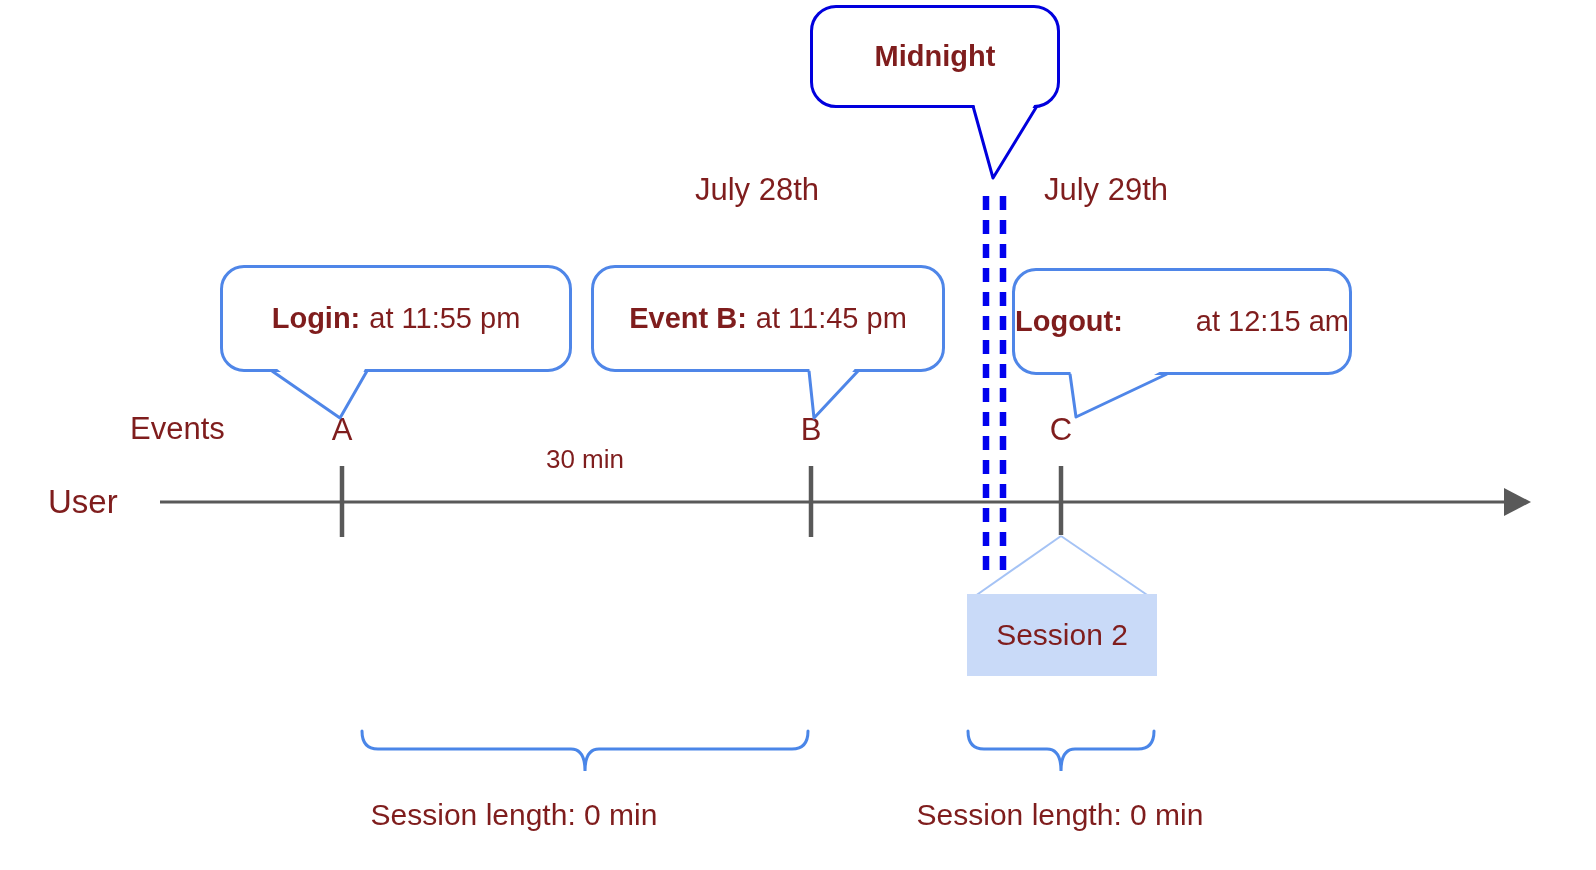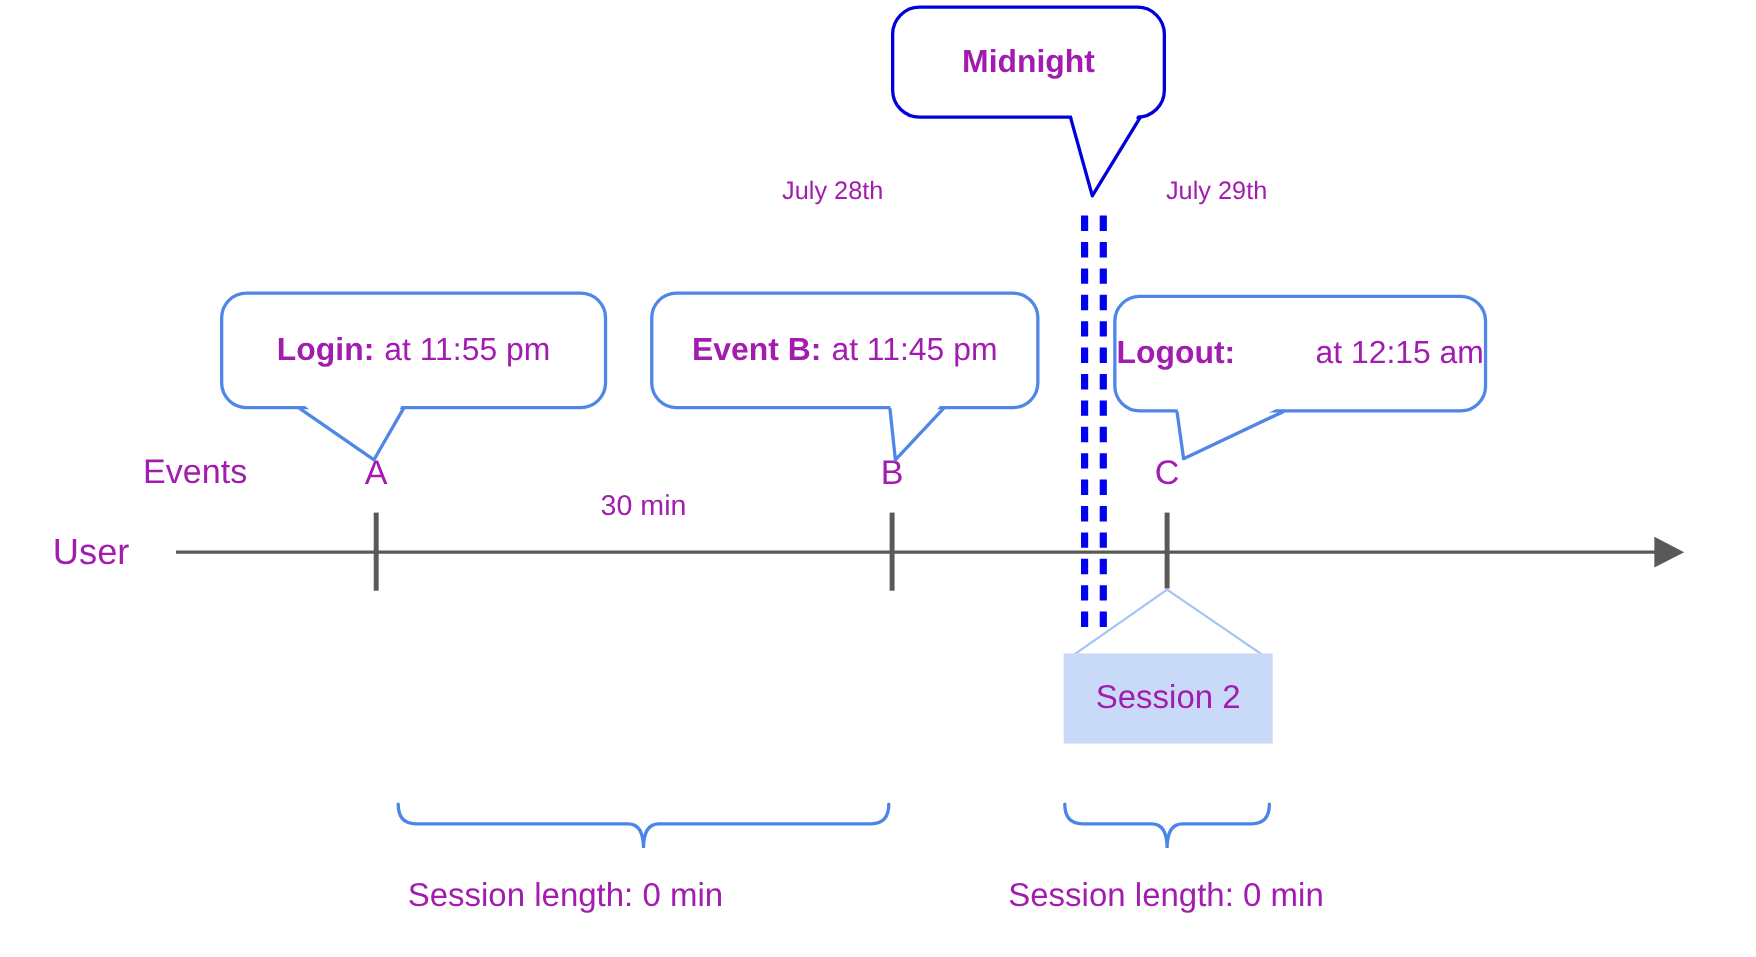--- a/index.html
+++ b/index.html
@@ -1,46 +1,46 @@
 <!DOCTYPE html>
 <html style="--callout-border: #0100dd; --bubble-border: #4f86e8; --dash: #0202ee; --axis: #595959; --session-fill: #c9daf8; --roof: #a5c3f5; --brace: #4a86e8;"><head>
 <meta charset="utf-8">
 <style>
   html,body{margin:0;padding:0;background:#fff;}
   #canvas{
     position:relative;
     width:1596px;height:870px;
     background:#fff;
     font-family:"Liberation Sans", sans-serif;
-    color:#a21caf;
+    color:#7f1d1d;
     overflow:hidden;
   }
   svg.layer{position:absolute;left:0;top:0;width:1596px;height:870px;pointer-events:none;}
   #back-layer{z-index:0;}
   #front-layer{z-index:2;}
 
   .callout{
     position:absolute;left:810px;top:5px;width:250px;height:103px;
     box-sizing:border-box;
     background:#fff;border:3px solid var(--callout-border,#0100dd);border-radius:26px;
     display:flex;align-items:center;justify-content:center;
     font-size:29px;font-weight:bold;z-index:1;
   }
   .bubble{
     position:absolute;box-sizing:border-box;
     background:#fff;border:3px solid var(--bubble-border,#4f86e8);border-radius:24px;
     display:flex;align-items:center;justify-content:center;
     font-size:29px;z-index:1;white-space:nowrap;
   }
   .bubble .bold{font-weight:bold;margin-right:9px;}
-  #bubble-login{left:200px;top:265px;width:352px;height:107px;}
+  #bubble-login{left:220px;top:265px;width:352px;height:107px;}
   #bubble-eventb{left:591px;top:265px;width:354px;height:107px;}
   #bubble-logout{left:1012px;top:268px;width:340px;height:107px;justify-content:space-between;}
 
-  .date-label{position:absolute;top:160px;font-size:23px;transform:translateX(-50%);z-index:1;}
+  .date-label{position:absolute;top:172px;font-size:31px;transform:translateX(-50%);z-index:1;}
   #date-left{left:757px;}
   #date-right{left:1106px;}
 
   .axis-text{position:absolute;z-index:1;}
   #events-label{left:130px;top:411px;font-size:31px;}
   #user-label{left:48px;top:483px;font-size:33px;}
   #interval-label{left:585px;top:444px;font-size:26px;transform:translateX(-50%);}
   .marker{position:absolute;top:412px;font-size:31px;transform:translateX(-50%);}
   #marker-a{left:342px;}
   #marker-b{left:811px;}

